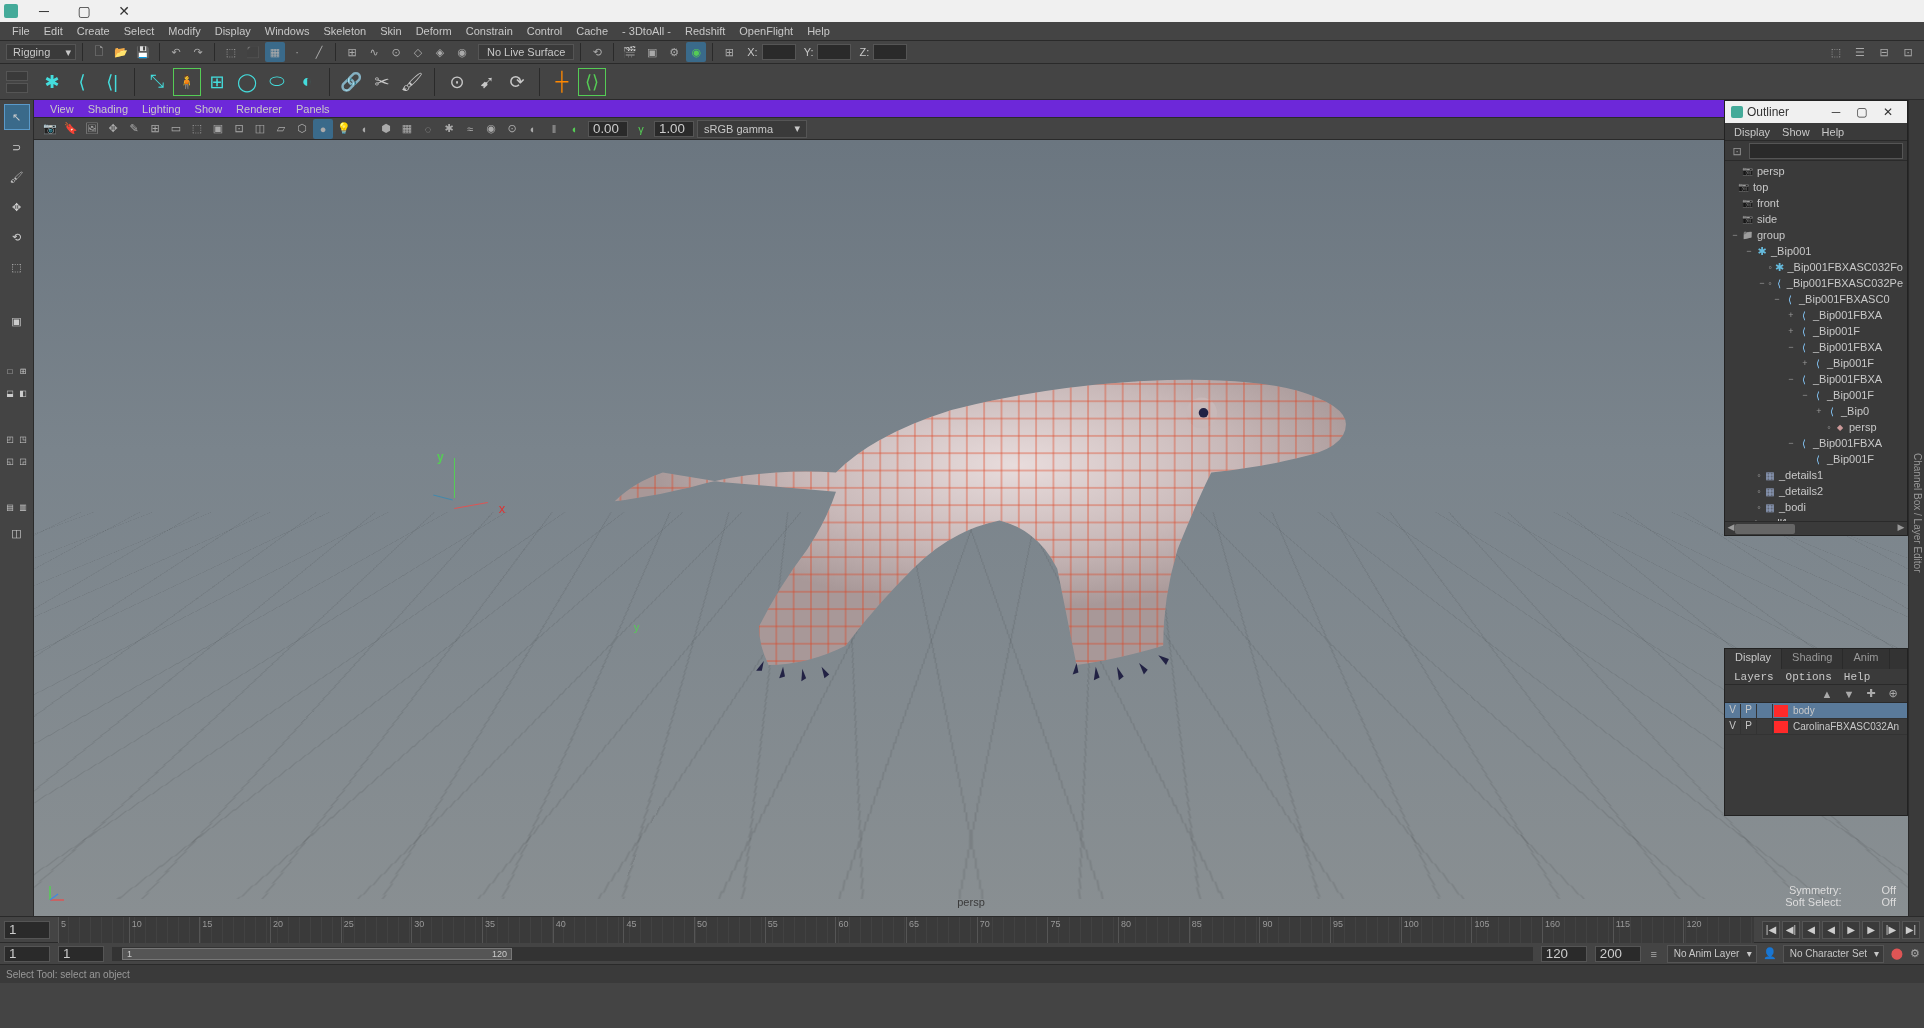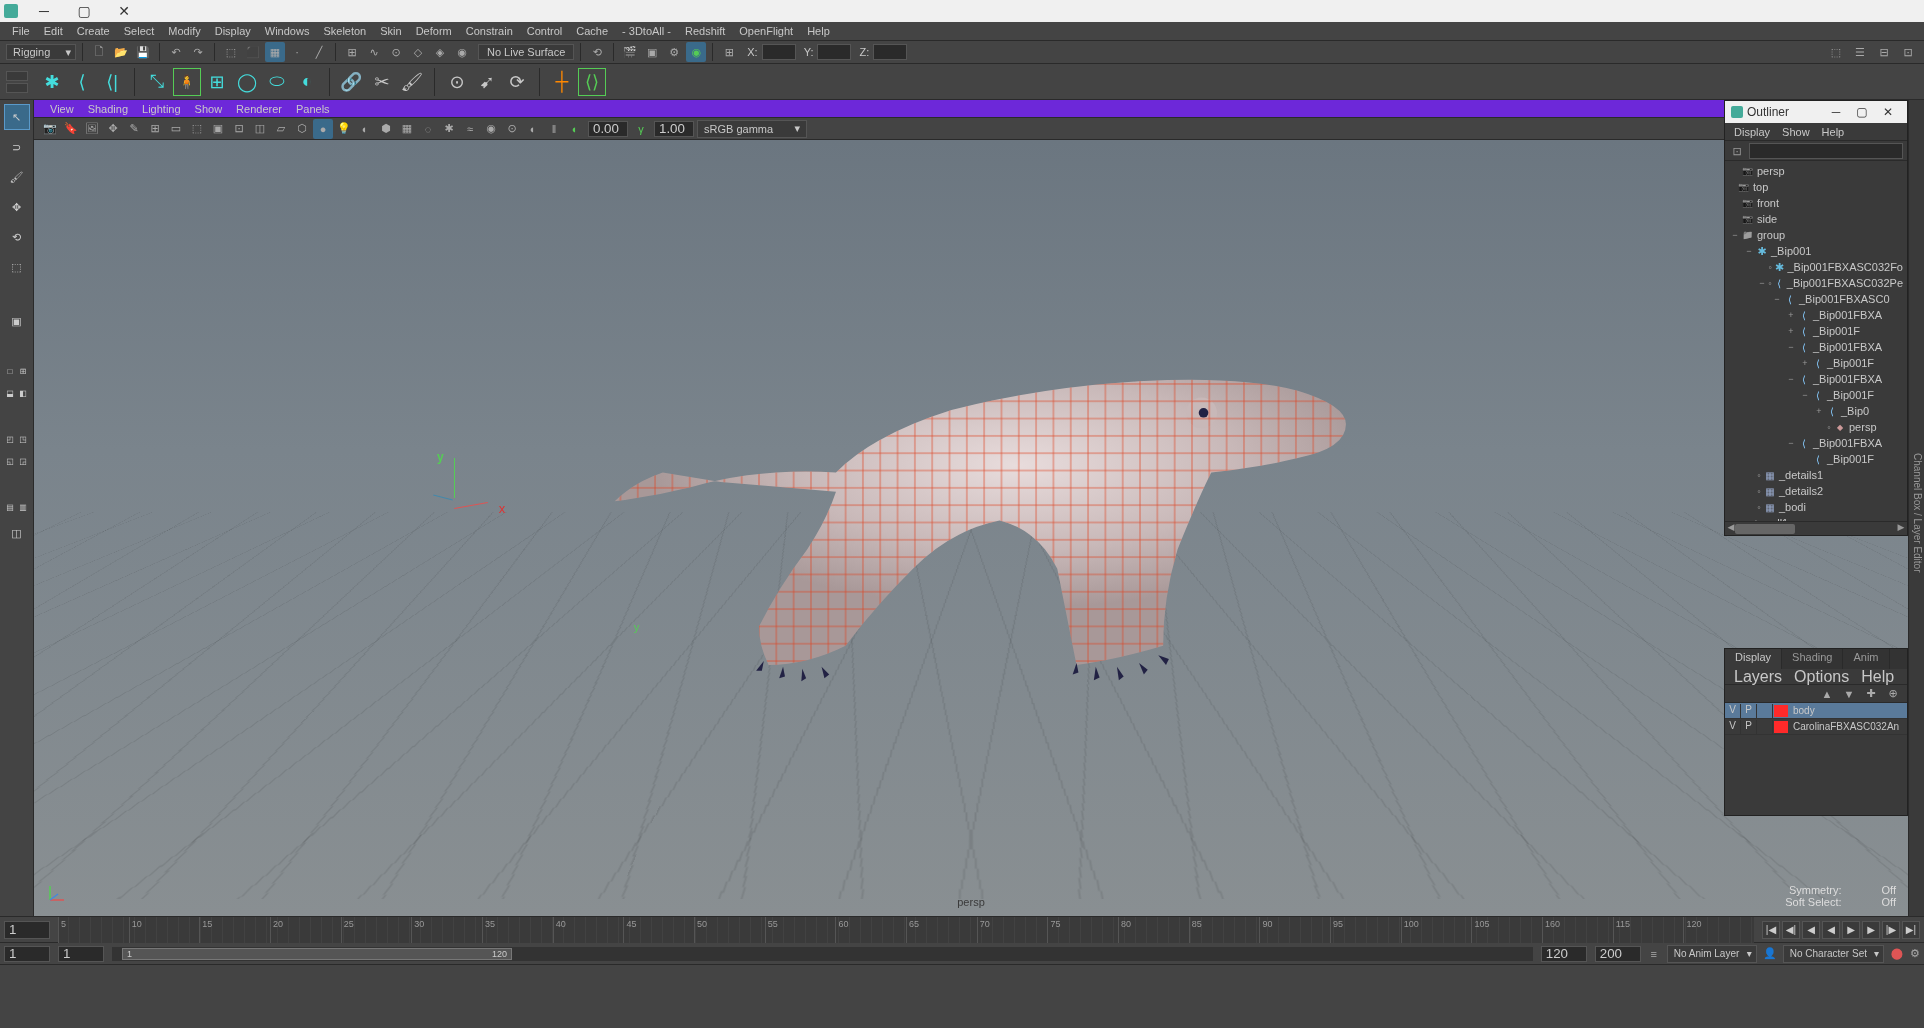--- a/index.html
+++ b/index.html
@@ -107,21 +107,21 @@
 .hscroll .thumb { position: absolute; left: 10px; width: 60px; height: 10px; top: 2px; background: #666; border-radius: 2px; }
 .hscroll .arrow-l, .hscroll .arrow-r { position: absolute; top: 0; width: 12px; height: 14px; color: #999; text-align: center; font-size: 9px; cursor: pointer; }
 .hscroll .arrow-l { left: 0; } .hscroll .arrow-r { right: 0; }
 
 
 .layer-panel { position: absolute; right: 16px; top: 648px; width: 184px; height: 168px; background: #3a3a3a; border: 1px solid #222; display: flex; flex-direction: column; }
 .layer-tabs { height: 20px; display: flex; background: #333; }
 .layer-tabs .tab { padding: 2px 10px; cursor: pointer; color: #999; font-size: 11px; border-right: 1px solid #2a2a2a; }
 .layer-tabs .tab.active { background: #3a3a3a; color: #c8c8c8; }
 .layer-menu { height: 16px; display: flex; gap: 2px; align-items: center; padding: 0 4px; border-bottom: 1px solid #2a2a2a; }
-.layer-menu span { padding: 0 5px; cursor: pointer; font-size: 16px; color: #c8c8c8; }
+.layer-menu span { padding: 0 5px; cursor: pointer; font-size: 11px; color: #c8c8c8; font-family: Liberation Mono, monospace; }
 .layer-toolbar { height: 18px; display: flex; gap: 2px; align-items: center; padding: 0 4px; border-bottom: 1px solid #2a2a2a; justify-content: flex-end; }
 .layer-list { flex: 1; background: #3a3a3a; overflow: auto; }
 .layer-row { display: flex; align-items: center; height: 16px; border-bottom: 1px solid #333; font-size: 10px; }
 .layer-row.sel { background: #5a7a9a; }
 .layer-row .cell { width: 16px; height: 14px; border-right: 1px solid #333; text-align: center; cursor: pointer; }
 .layer-row .swatch { width: 14px; height: 12px; margin: 1px; }
 .layer-row .name { padding-left: 4px; flex: 1; overflow: hidden; }
 
 
 .timeline-area { height: 108px; background: #444; border-top: 1px solid #2a2a2a; display: flex; flex-direction: column; }
@@ -688,13 +688,14 @@
     </div>
     <input class="frame-field" value="120" style="">
     <input class="frame-field" value="200" style="">
     <div class="iconb">≡</div>
     <div class="drop">No Anim Layer</div>
     <div class="iconb">👤</div>
     <div class="drop">No Character Set</div>
     <div class="iconb" style="color:#d55">⬤</div>
     <div class="iconb">⚙</div>
   </div>
+  <div class="help-line">Select Tool: select an object</div>
 </div>
 
 </body></html>

